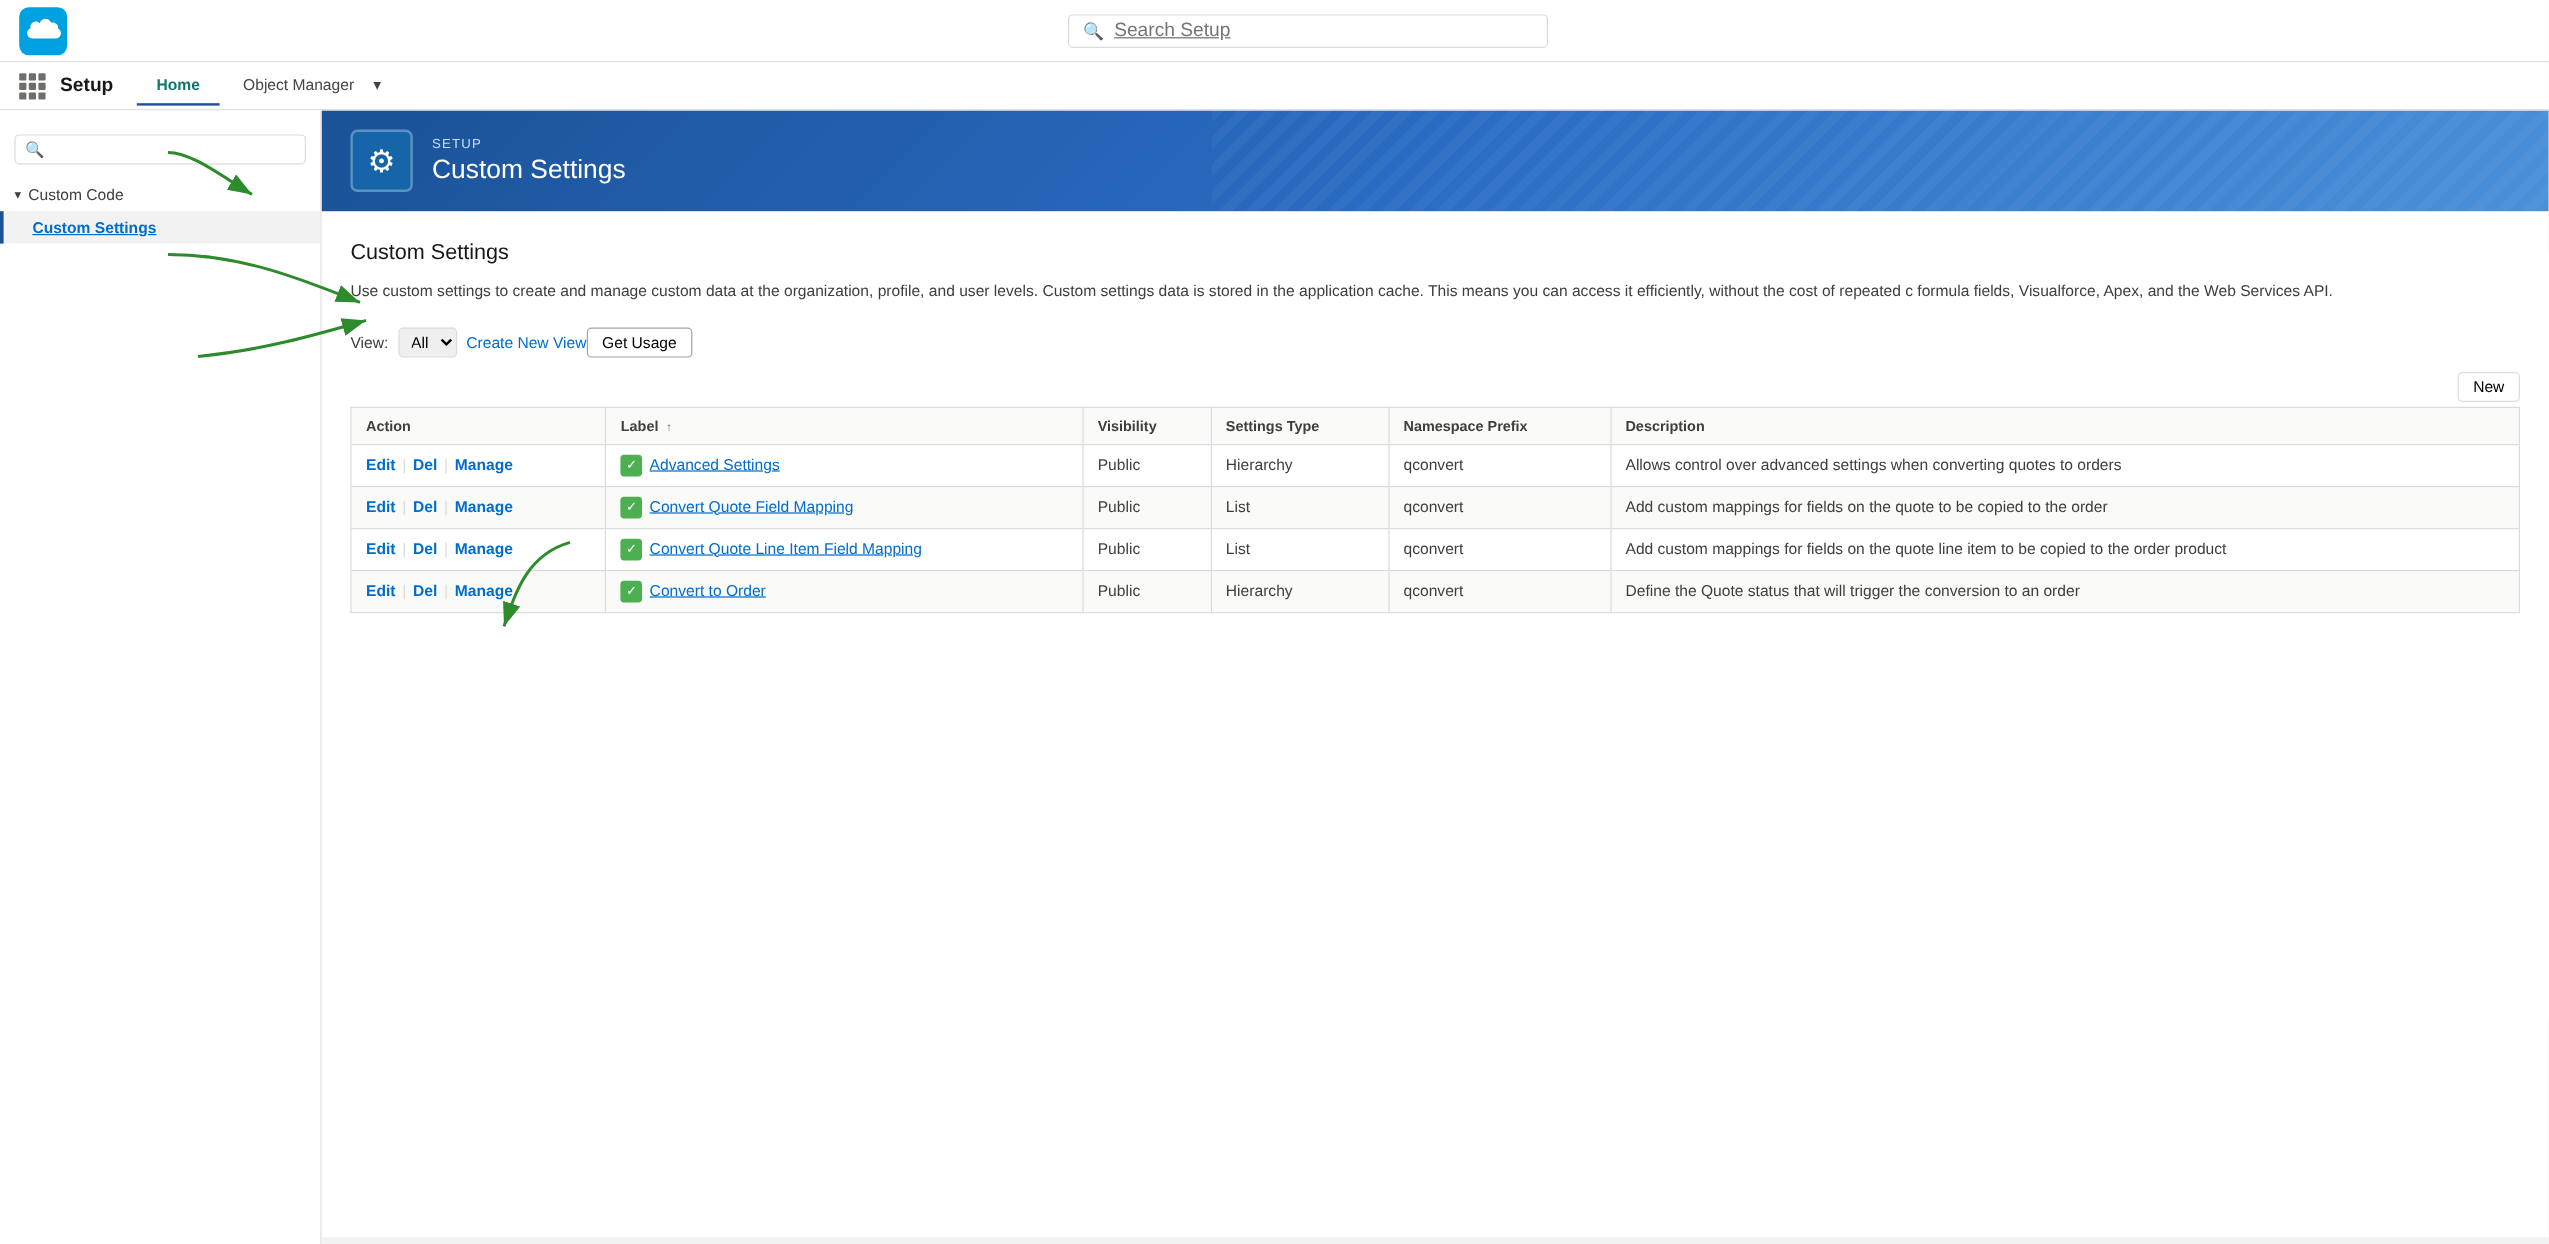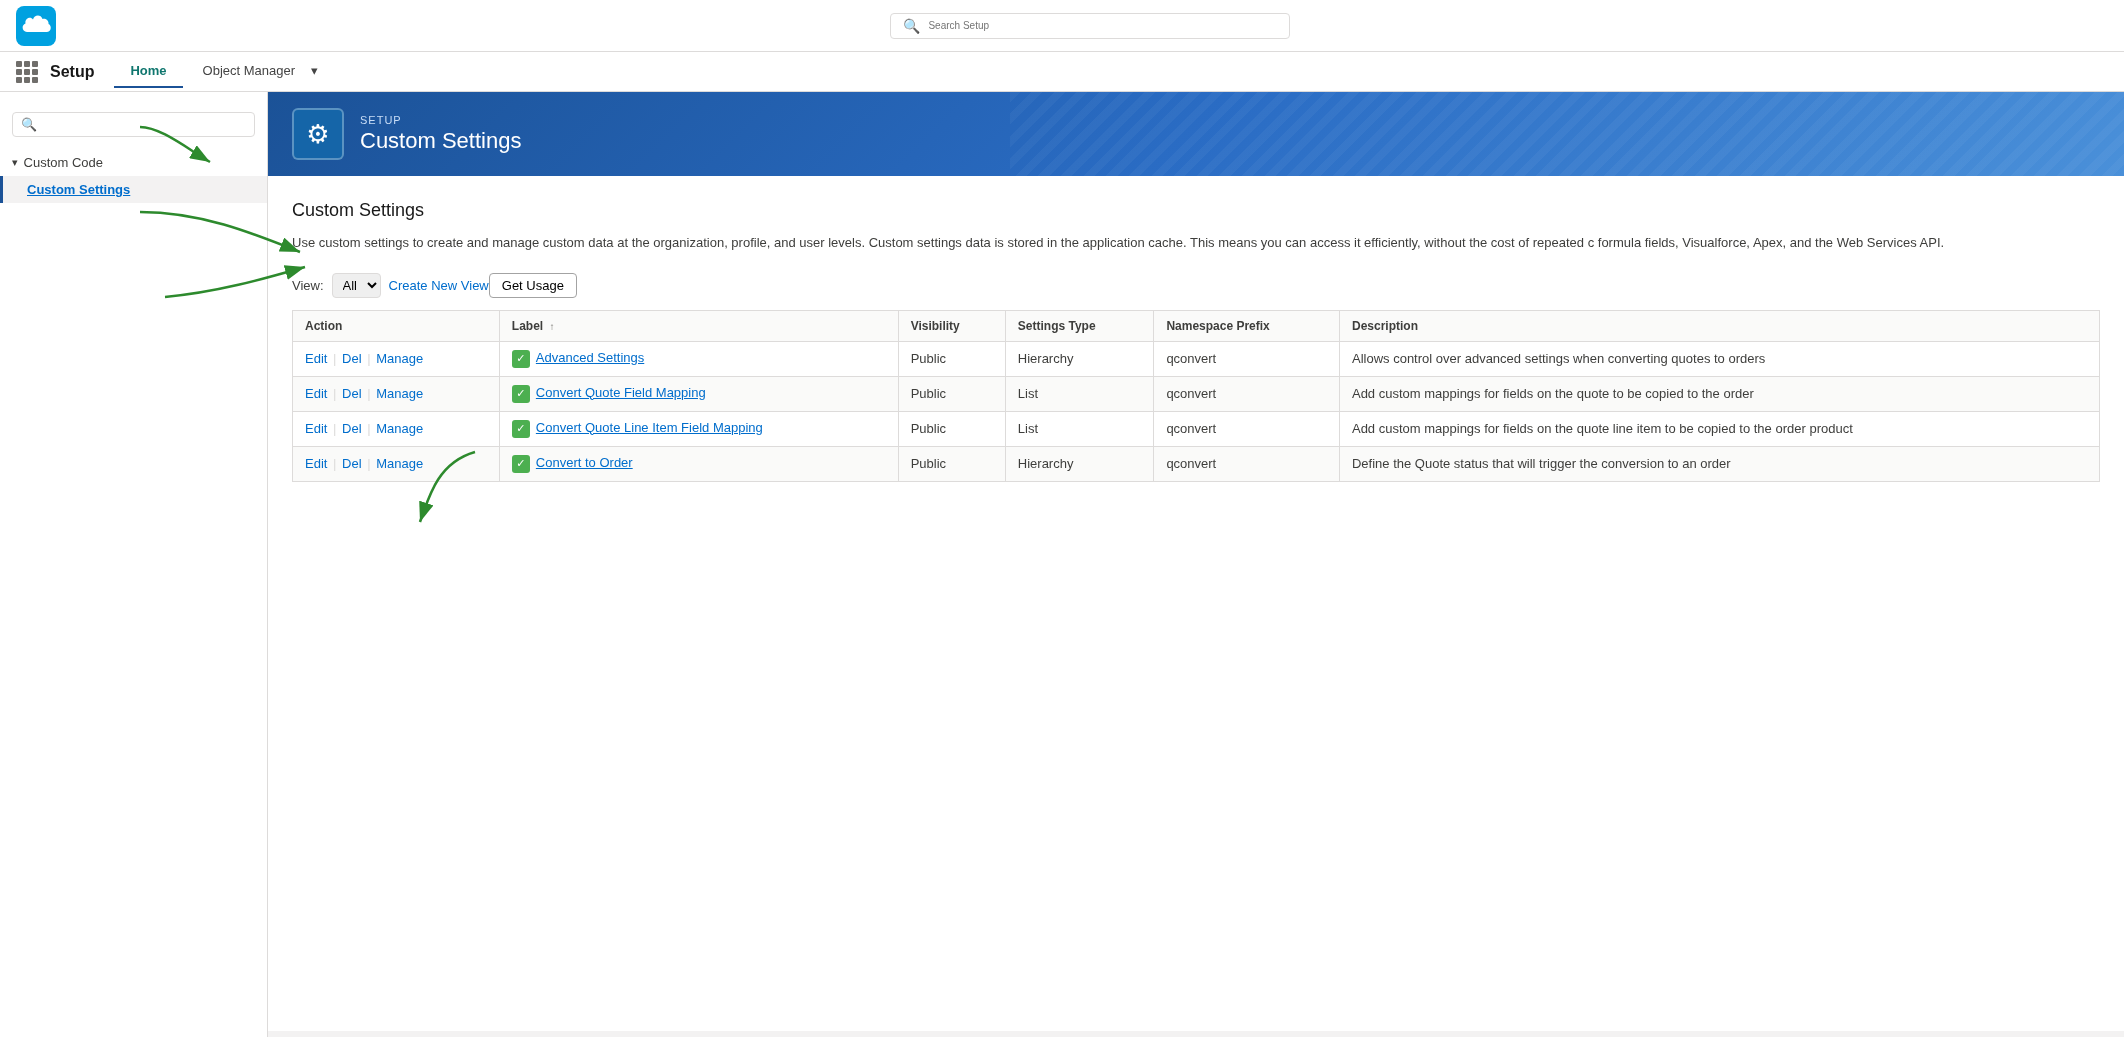--- a/index.html
+++ b/index.html
@@ -26,21 +26,21 @@
       margin: 0 auto;
       display: flex;
       align-items: center;
       border: 1px solid #dddbda;
       border-radius: 4px;
       background: #fff;
       padding: 4px 12px;
       gap: 8px;
     }
     .search-bar input {
-      border: none; outline: none; font-size: 10px; width: 100%; color: #706e6b;
+      border: none; outline: none; font-size: 16px; width: 100%; color: #706e6b; text-decoration: underline;
     }
     .search-icon-char { color: #706e6b; font-size: 14px; }
 
     
     .second-nav {
       background: #fff;
       border-bottom: 1px solid #dddbda;
       display: flex;
       align-items: center;
       padding: 0 16px;
@@ -253,21 +253,21 @@
       color: #3e3e3c;
       font-size: 12px;
     }
     .data-table td {
       border: 1px solid #dddbda;
       padding: 8px 12px;
       color: #3e3e3c;
       vertical-align: middle;
     }
     .data-table tr:nth-child(even) td { background: #fafaf9; }
-    .action-link { color: #006dcc; text-decoration: none; font-size: 13px; }
+    .action-link { color: #006dcc; text-decoration: none; font-size: 13px; font-weight: bold; }
     .action-sep { color: #dddbda; margin: 0 2px; }
     .label-link { color: #006dcc; text-decoration: underline; cursor: pointer; }
     .check-icon-bg {
       width: 18px; height: 18px;
       background: #4caf50;
       border-radius: 3px;
       display: flex; align-items: center; justify-content: center;
       font-size: 11px; color: #fff;
     }
     .sort-arrow { font-size: 10px; color: #706e6b; margin-left: 3px; }
@@ -357,20 +357,23 @@
           <span>View:</span>
           <select class="view-select">
             <option>All</option>
           </select>
           <a href="#" class="create-new-view">Create New View</a>
         </div>
         <button class="get-usage-btn">Get Usage</button>
       </div>
 
 
+      <div class="new-btn-row">
+        <button class="new-btn">New</button>
+      </div>
 
       <table class="data-table">
         <thead>
           <tr>
             <th>Action</th>
             <th>
               Label <span class="sort-arrow">↑</span>
             </th>
             <th>Visibility</th>
             <th>Settings Type</th>

